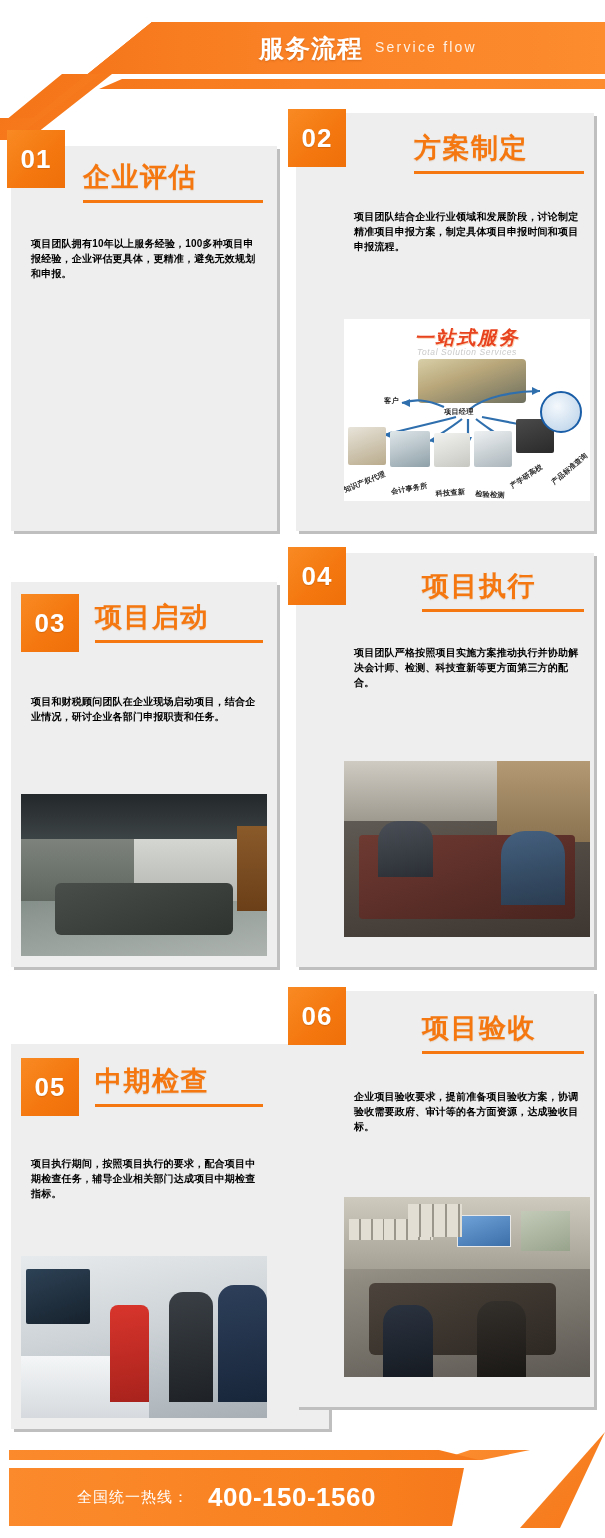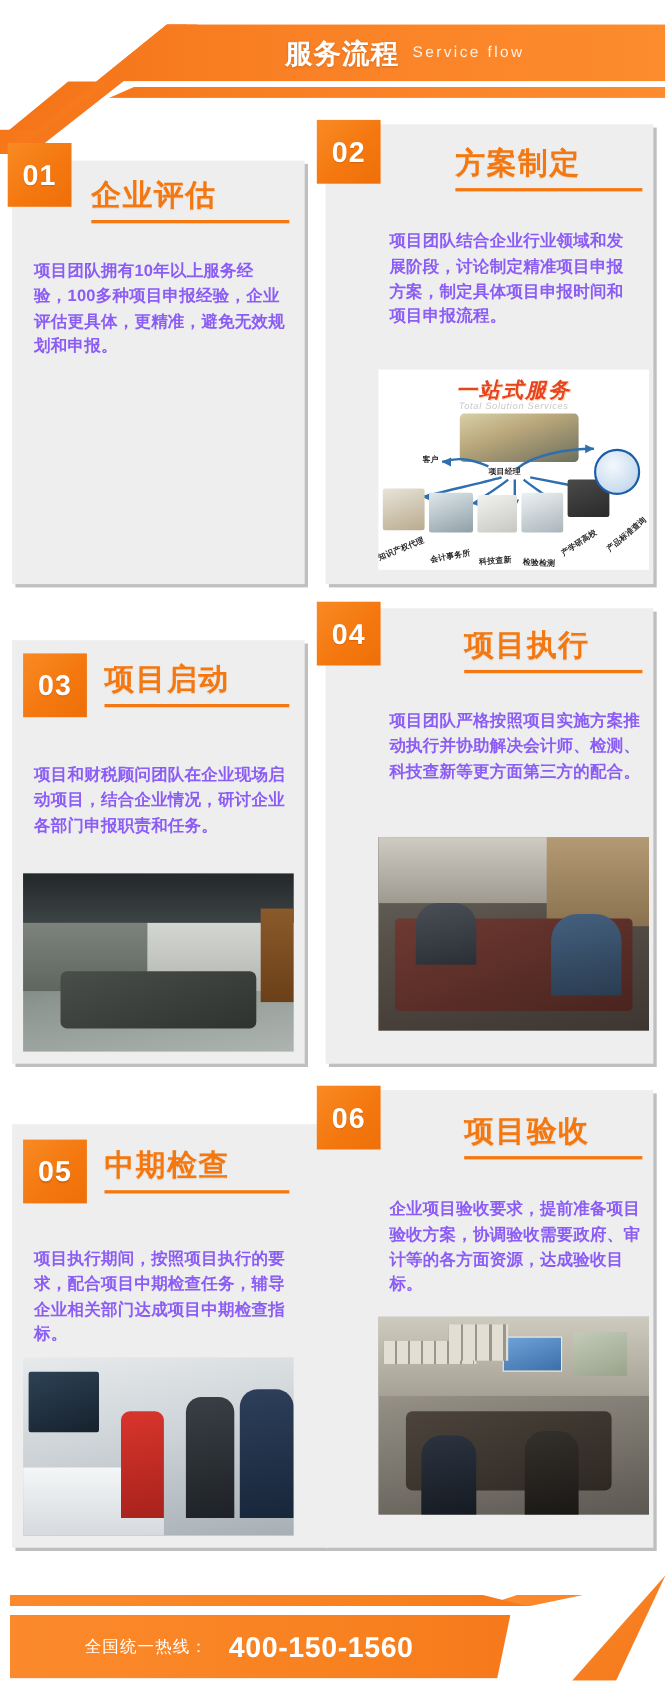--- a/index.html
+++ b/index.html
@@ -107,22 +107,22 @@
     line-height: 1;
     text-shadow: 0 1px 1px rgba(180,90,20,.18);
   }
   .title-rule {
     height: 3px;
     background: #f4780f;
     margin-top: 9px;
   }
 
   .card-body {
-    color: #8b5cf6;
-    font-size: 15px;
+    color: #000000;
+    font-size: 10px;
     line-height: 1.52;
     font-weight: bold;
     letter-spacing: .2px;
   }
 
   
   .photo {
     position: relative;
     overflow: hidden;
     background: #9aa0a4;
@@ -317,21 +317,21 @@
   <div class="card-inner">
     <div class="badge" style="left:-8px; top:-4px;">02</div>
 
     <div style="position:absolute; left:118px; top:22px; width:170px;">
       <div class="card-title">方案制定</div>
       <div class="title-rule"></div>
     </div>
 
     <div class="card-body" style="position:absolute; left:58px; top:96px; width:226px;">项目团队结合企业行业领域和发展阶段，讨论制定精准项目申报方案，制定具体项目申报时间和项目申报流程。</div>
 
-    <div class="onestop" style="position:absolute; left:48px; top:206px; width:246px; height:182px;margin-top:17px;">
+    <div class="onestop" style="position:absolute; left:48px; top:206px; width:246px; height:182px;">
       <div class="onestop-title">一站式服务</div>
       <div class="onestop-sub">Total Solution Services</div>
 
       <div class="os-hub" style="left:74px; top:40px; width:108px; height:44px;
             background:linear-gradient(160deg,#d8cfa8 0%,#b9a77a 40%,#6d6f5e 100%);"></div>
 
       <svg class="os-arrow" style="left:0; top:50px; width:246px; height:80px;" viewBox="0 0 246 80">
         <g fill="none" stroke="#2f6fae" stroke-width="2.2">
           <path d="M100 38 C 82 30, 70 30, 58 34"></path>
           <path d="M126 40 C 140 28, 170 22, 196 22"></path>
@@ -424,21 +424,21 @@
       <div style="position:absolute;left:6%;top:42%;width:88%;height:48%;
             background:linear-gradient(160deg,#6e3a32,#4a241f);border-radius:4px;"></div>
       <div style="position:absolute;left:14%;top:34%;width:22%;height:32%;
             background:linear-gradient(170deg,#4a4f57,#2b2f35);border-radius:20px 20px 0 0;"></div>
       <div style="position:absolute;left:64%;top:40%;width:26%;height:42%;
             background:linear-gradient(170deg,#44607f,#2a3c50);border-radius:24px 24px 0 0;"></div>
     </div>
   </div>
 </div>
 
-<div class="card" style="left:11px; top:1022px; width:318px; height:385px;">
+<div class="card" style="left:11px; top:1044px; width:318px; height:385px;">
   <div class="card-inner">
     <div class="badge" style="left:10px; top:14px;">05</div>
 
     <div style="position:absolute; left:84px; top:24px; width:168px;">
       <div class="card-title">中期检查</div>
       <div class="title-rule"></div>
     </div>
 
     <div class="card-body" style="position:absolute; left:20px; top:112px; width:228px;">项目执行期间，按照项目执行的要求，配合项目中期检查任务，辅导企业相关部门达成项目中期检查指标。</div>
 

